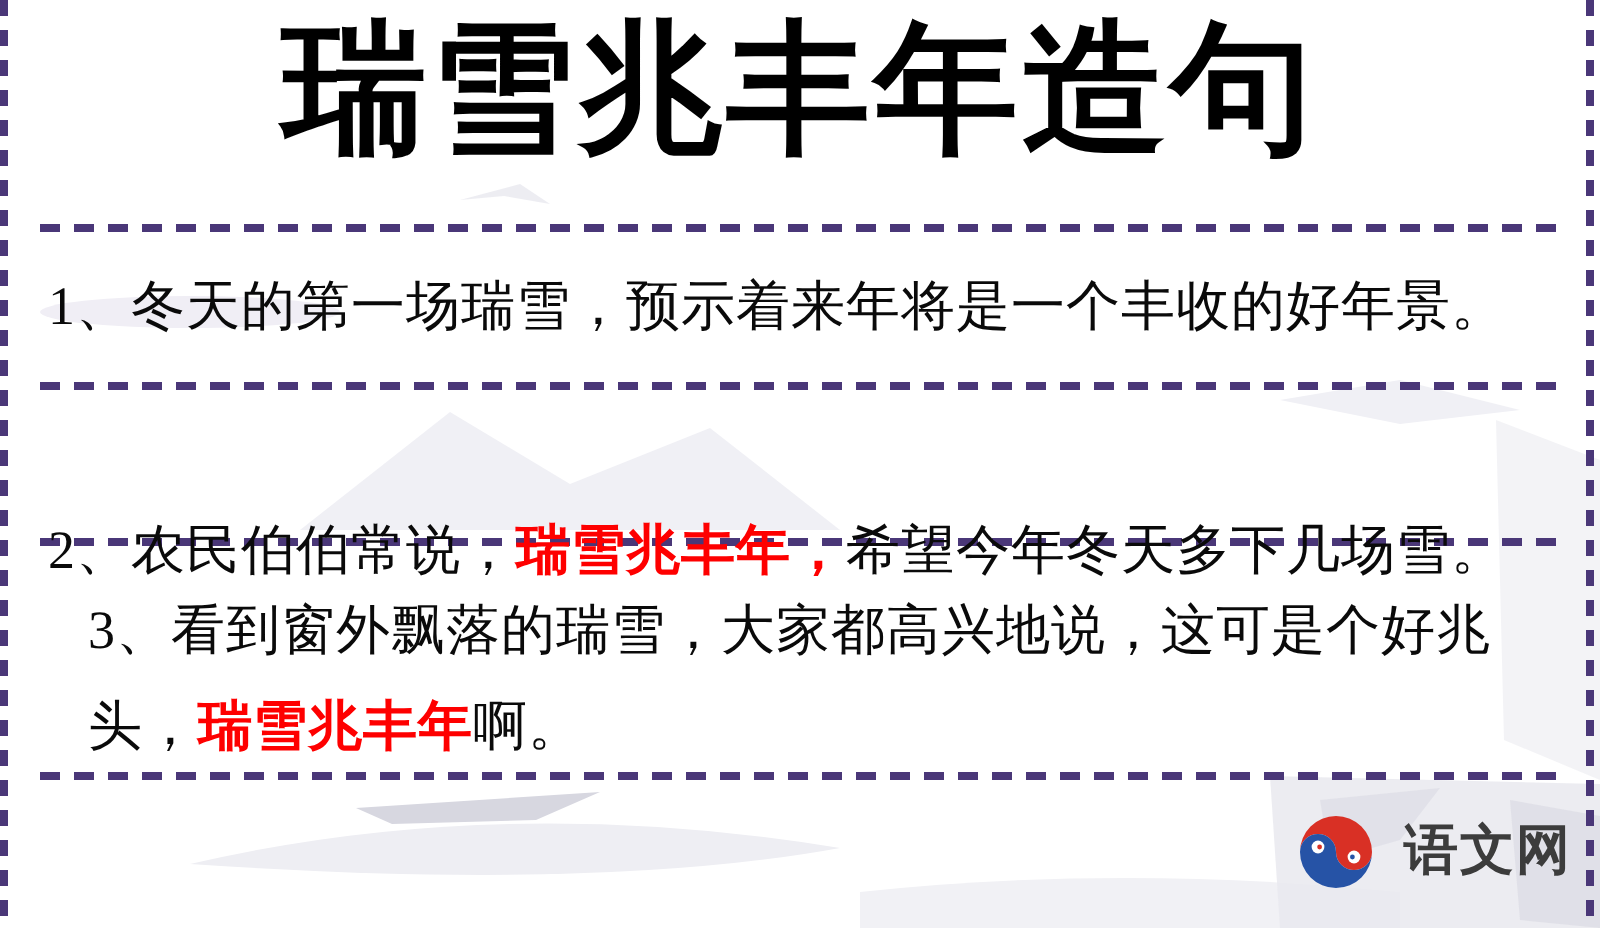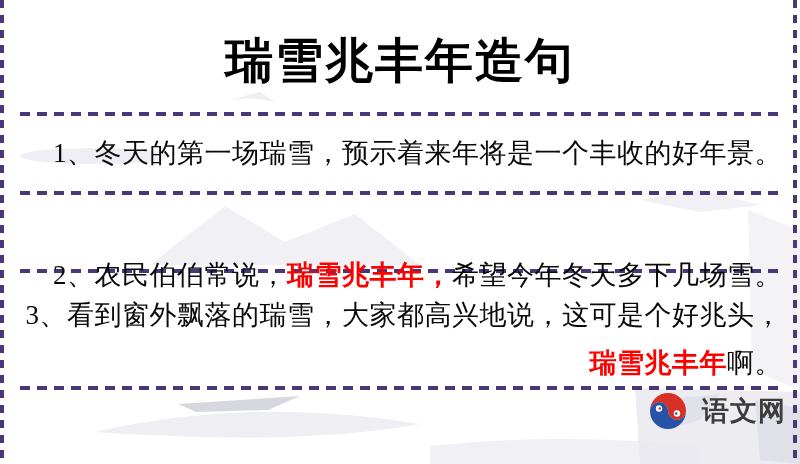--- a/index.html
+++ b/index.html
@@ -18,34 +18,34 @@
   .vdash.right{right:3px;}
   .hdash{
     position:absolute;left:20px;right:20px;height:4px;z-index:2;
     background:repeating-linear-gradient(90deg,#4a3778 0 10px,transparent 10px 17px);
   }
   .hdash.sep1{top:112px;}
   .hdash.sep2{top:191px;}
   .hdash.sep3{top:269px;}
   .hdash.sep4{top:386px;}
   .title{
-    position:absolute;top:22px;left:0;right:0;z-index:3;
-    text-align:center;font-size:48px;line-height:76px;font-weight:900;
+    position:absolute;top:6px;left:0;right:0;z-index:3;
+    text-align:center;font-size:72px;line-height:76px;font-weight:900;
     color:#000;font-family:"DejaVu Serif",serif;letter-spacing:2px;
   }
   .sentence{
     position:absolute;left:24px;right:18px;z-index:3;
-    font-size:27px;line-height:40px;letter-spacing:0.5px;color:#0a0a0a;text-align:right;
+    font-size:27px;line-height:40px;letter-spacing:0.5px;color:#0a0a0a;
   }
   .sentence.s1{top:133px;}
   .sentence.s2{top:215px;margin-top:40px;}
-  .sentence.s3{top:291px;line-height:48px;}
+  .sentence.s3{top:291px;line-height:48px;margin-left:20px;}
   .red{color:#fe0000;font-weight:bold;}
   .logo{
-    position:absolute;right:14px;top:391px;z-index:3;
+    position:absolute;right:14px;top:406px;z-index:3;
     display:flex;align-items:center;gap:14px;
   }
   .logo-icon{width:40px;height:40px;display:block;}
   .logo-text{
     font-family:"DejaVu Sans",sans-serif;font-weight:800;
     font-size:27px;color:#3c3c3c;letter-spacing:1px;line-height:40px;
   }
 </style>
 </head>
 <body>

